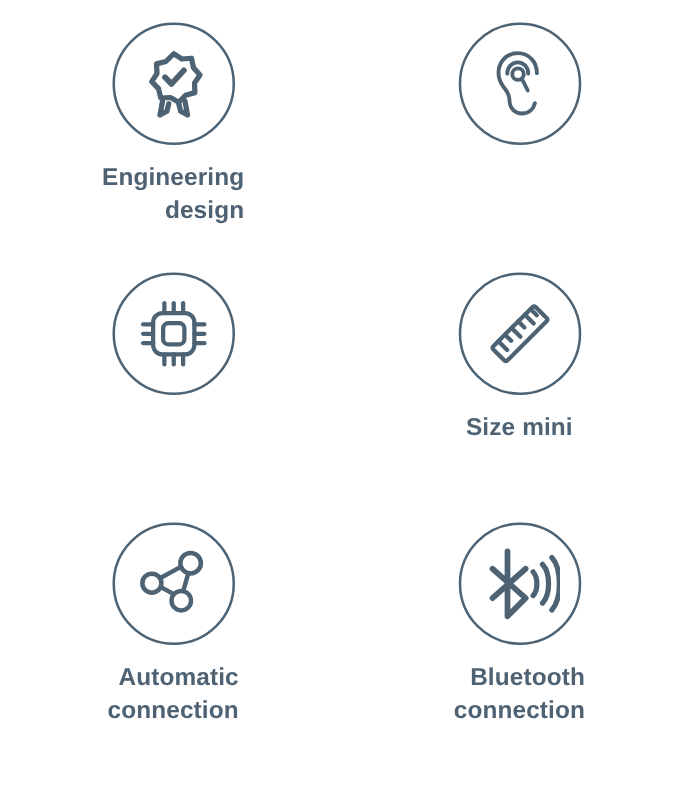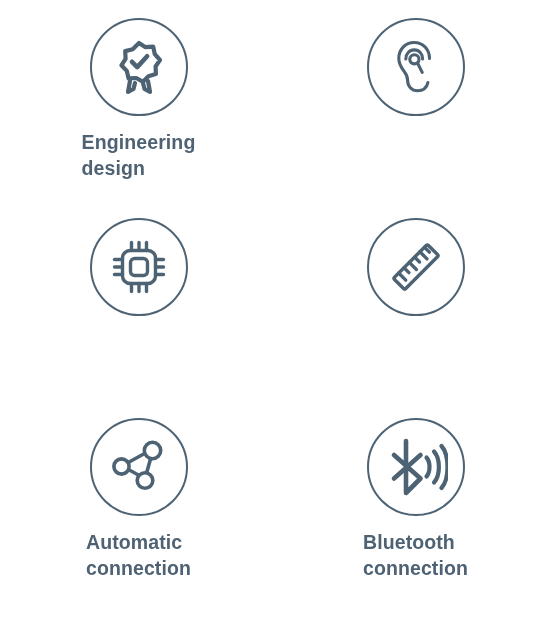--- a/index.html
+++ b/index.html
@@ -36,21 +36,21 @@
     display: flex;
     align-items: center;
     justify-content: center;
     box-sizing: border-box;
   }
   .icon-circle svg {
     display: block;
   }
   .feature-label {
     margin-top: 14px;
-    text-align: left;
+    text-align: right;
     font-size: 19.5px;
     font-weight: bold;
     line-height: 1.32;
     color: #4e6273;
     letter-spacing: 0.1px;
     white-space: pre-line;
   }
 </style>
 </head>
 <body>
@@ -125,20 +125,21 @@
             <path d="M14.5 23 L14.5 33"></path>
             <path d="M22 23 L22 30"></path>
             <path d="M29.5 23 L29.5 33"></path>
             <path d="M37 23 L37 30"></path>
             <path d="M44.5 23 L44.5 33"></path>
             <path d="M51 23 L51 30"></path>
           </g>
         </svg>
       </span>
     </div>
+    <div class="feature-label">Size mini</div>
   </div>
 
   <div class="feature-cell">
     <div class="icon-circle">
       <span>
         <svg width="58" height="58" viewBox="0 0 58 58" fill="none" stroke="#4d6374" stroke-width="3.6" stroke-linecap="round" stroke-linejoin="round">
           <path d="M15.5 26 L40 12.5"></path>
           <path d="M41.5 17.5 L36 37"></path>
           <path d="M16.5 30.5 L33 39.5"></path>
           <circle cx="11.5" cy="28.5" r="7.6" fill="#ffffff"></circle>

